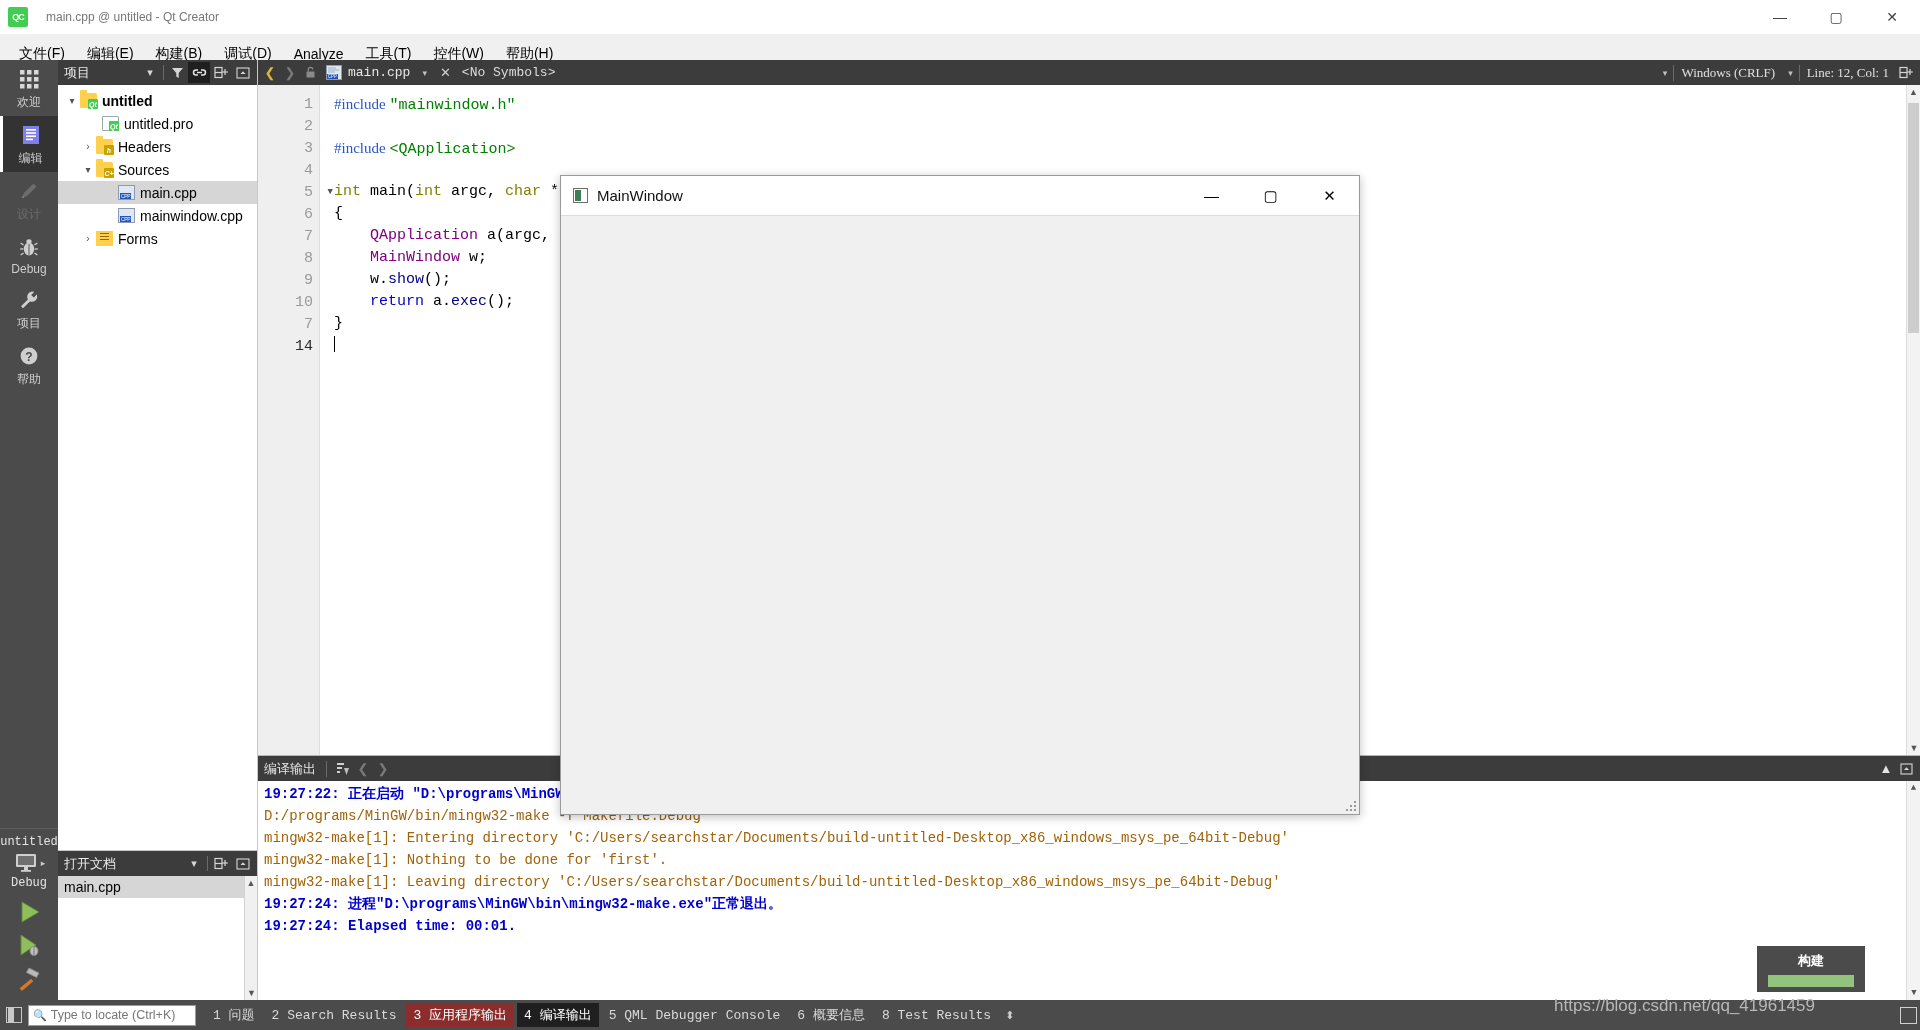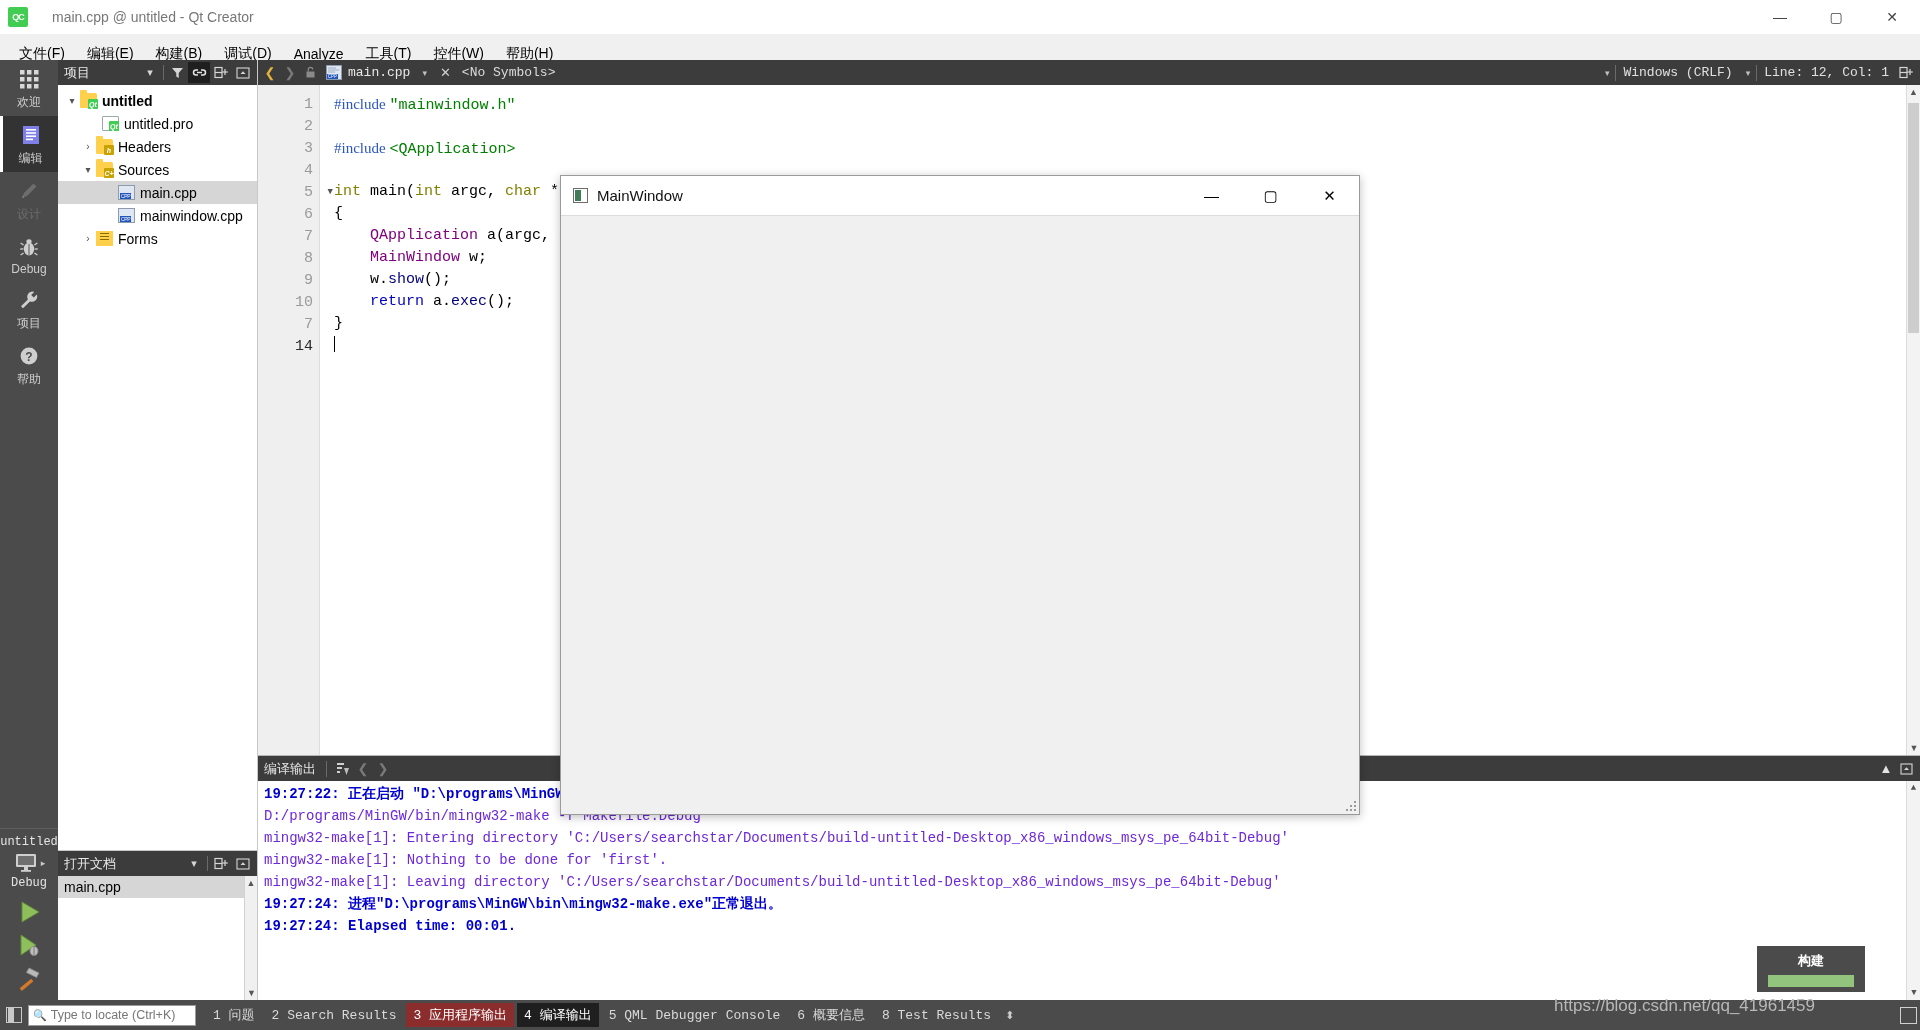--- a/index.html
+++ b/index.html
@@ -14,21 +14,21 @@
   .titlebar {
     height:34px; background:#ffffff; display:flex; align-items:center;
     padding-left:8px; border-bottom:1px solid #ffffff;
   }
   .qt-logo {
     width:20px; height:20px; background:#41cd52; border-radius:2px;
     display:flex; align-items:center; justify-content:center;
     color:#fff; font-size:9px; font-weight:bold; letter-spacing:-1px;
     font-family:"Liberation Sans", sans-serif;
   }
-  .titletext { margin-left:24px; font-size:14px; color:#777; }
+  .titletext { margin-left:18px; font-size:12px; color:#777; }
   .win-controls { margin-left:auto; display:flex; height:34px; }
   .win-btn { width:56px; height:34px; display:flex; align-items:center;
     justify-content:center; color:#444; font-size:14px; }
 
   
   .menubar {
     height:40px; background:#f0f0f0; display:flex; align-items:center;
     padding-left:8px; font-size:14px; color:#000;
   }
   .menuitem { padding:3px 11px; cursor:default; }
@@ -115,21 +115,21 @@
     justify-content:center; font-size:13px; }
   .navbtn.gold { color:#e4b33c; }
   .navbtn.dim { color:#7a7a7a; }
   .filechip { display:flex; align-items:center; gap:6px; padding:0 6px; flex:none; }
   .filechip .nm { font-family:"Liberation Mono", monospace; font-size:13px; color:#e8e8e8; }
   .combo-caret { color:#c0c0c0; font-size:9px; padding:0 6px; }
   .edt-x { padding:0 7px; color:#d0d0d0; font-size:13px; }
   .symbols { font-family:"Liberation Mono", monospace; font-size:13px;
     color:#dcdcdc; padding-left:4px; flex:1; }
   .tbar-right { display:flex; align-items:center; gap:0; flex:none; padding-right:4px; }
-  .tb-item { font-family:Liberation Mono, monospace; font-size:13px;
+  .tb-item { font-family:Liberation Serif, serif; font-size:13px;
     color:#e0e0e0; padding:0 7px; white-space:nowrap; }
   .vdiv { width:1px; height:16px; background:#6a6a6a; }
 
   .editor { flex:1; position:relative; background:#ffffff; overflow:hidden; display:flex; }
   .gutter { width:62px; flex:none; background:#efefef; border-right:1px solid #dcdcdc;
     padding-top:8px; font-family:"Liberation Mono", monospace; font-size:15px; color:#9a9a9a; }
   .gline { height:22px; display:flex; align-items:center; justify-content:flex-end;
     padding-right:6px; position:relative; }
   .gline.cur { color:#2a2a2a; }
   .fold { position:absolute; right:-14px; color:#555; font-size:9px; }
@@ -154,21 +154,21 @@
   
   .outpane { height:245px; flex:none; display:flex; flex-direction:column;
     border-top:1px solid #b5b5b5; }
   .outhdr { height:25px; background:#3c3c3c; display:flex; align-items:center;
     color:#e4e4e4; font-size:13px; flex:none; padding-left:6px; }
   .outhdr .otitle { padding-right:10px; }
   .out-right { margin-left:auto; display:flex; align-items:center; padding-right:4px; }
   .outbody { flex:1; background:#ffffff; position:relative; overflow:hidden;
     font-family:"Liberation Mono", monospace; font-size:14px; line-height:22px;
     padding:2px 0 0 6px; }
-  .ln { white-space:pre; color:#6d28d9; }
+  .ln { white-space:pre; color:#a16207; }
   .ln.blue { color:#0000cd; font-weight:bold; }
   .out-scroll { position:absolute; right:0; top:0; width:14px; height:100%;
     background:#f3f3f3; border-left:1px solid #dcdcdc; }
   .out-scroll .ar { height:14px; display:flex; align-items:center;
     justify-content:center; font-size:9px; color:#555; }
   .out-scroll .ar.bot { position:absolute; bottom:0; width:14px; }
 
   
   .mainwin {
     position:absolute; left:560px; top:175px; width:800px; height:640px;

